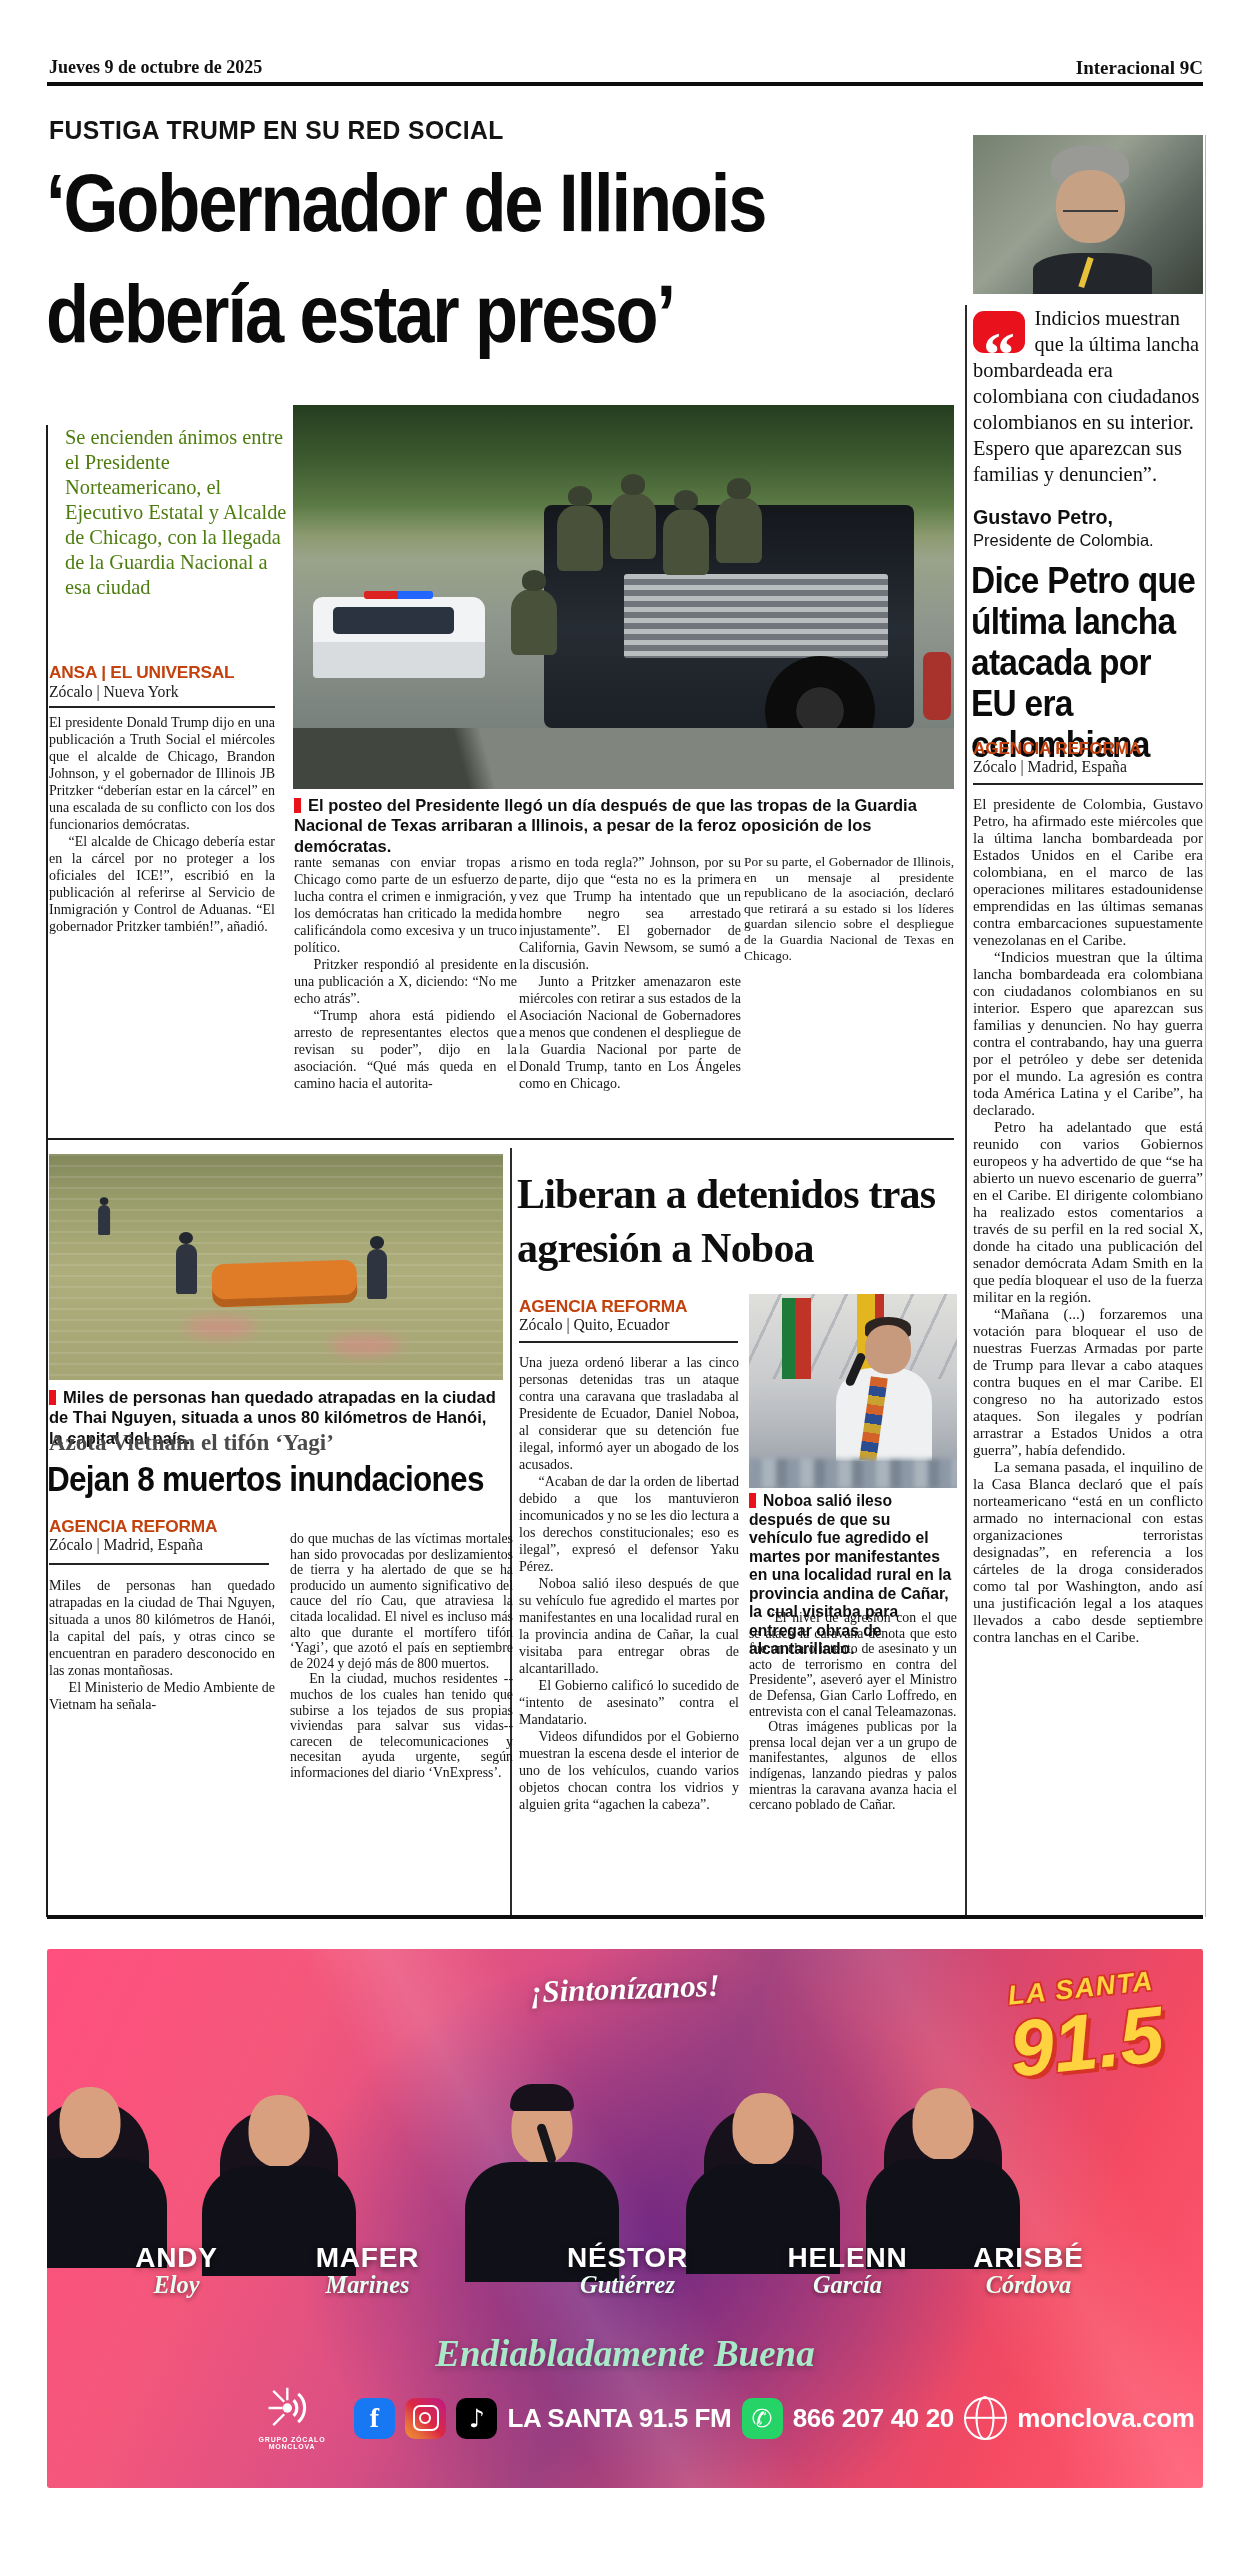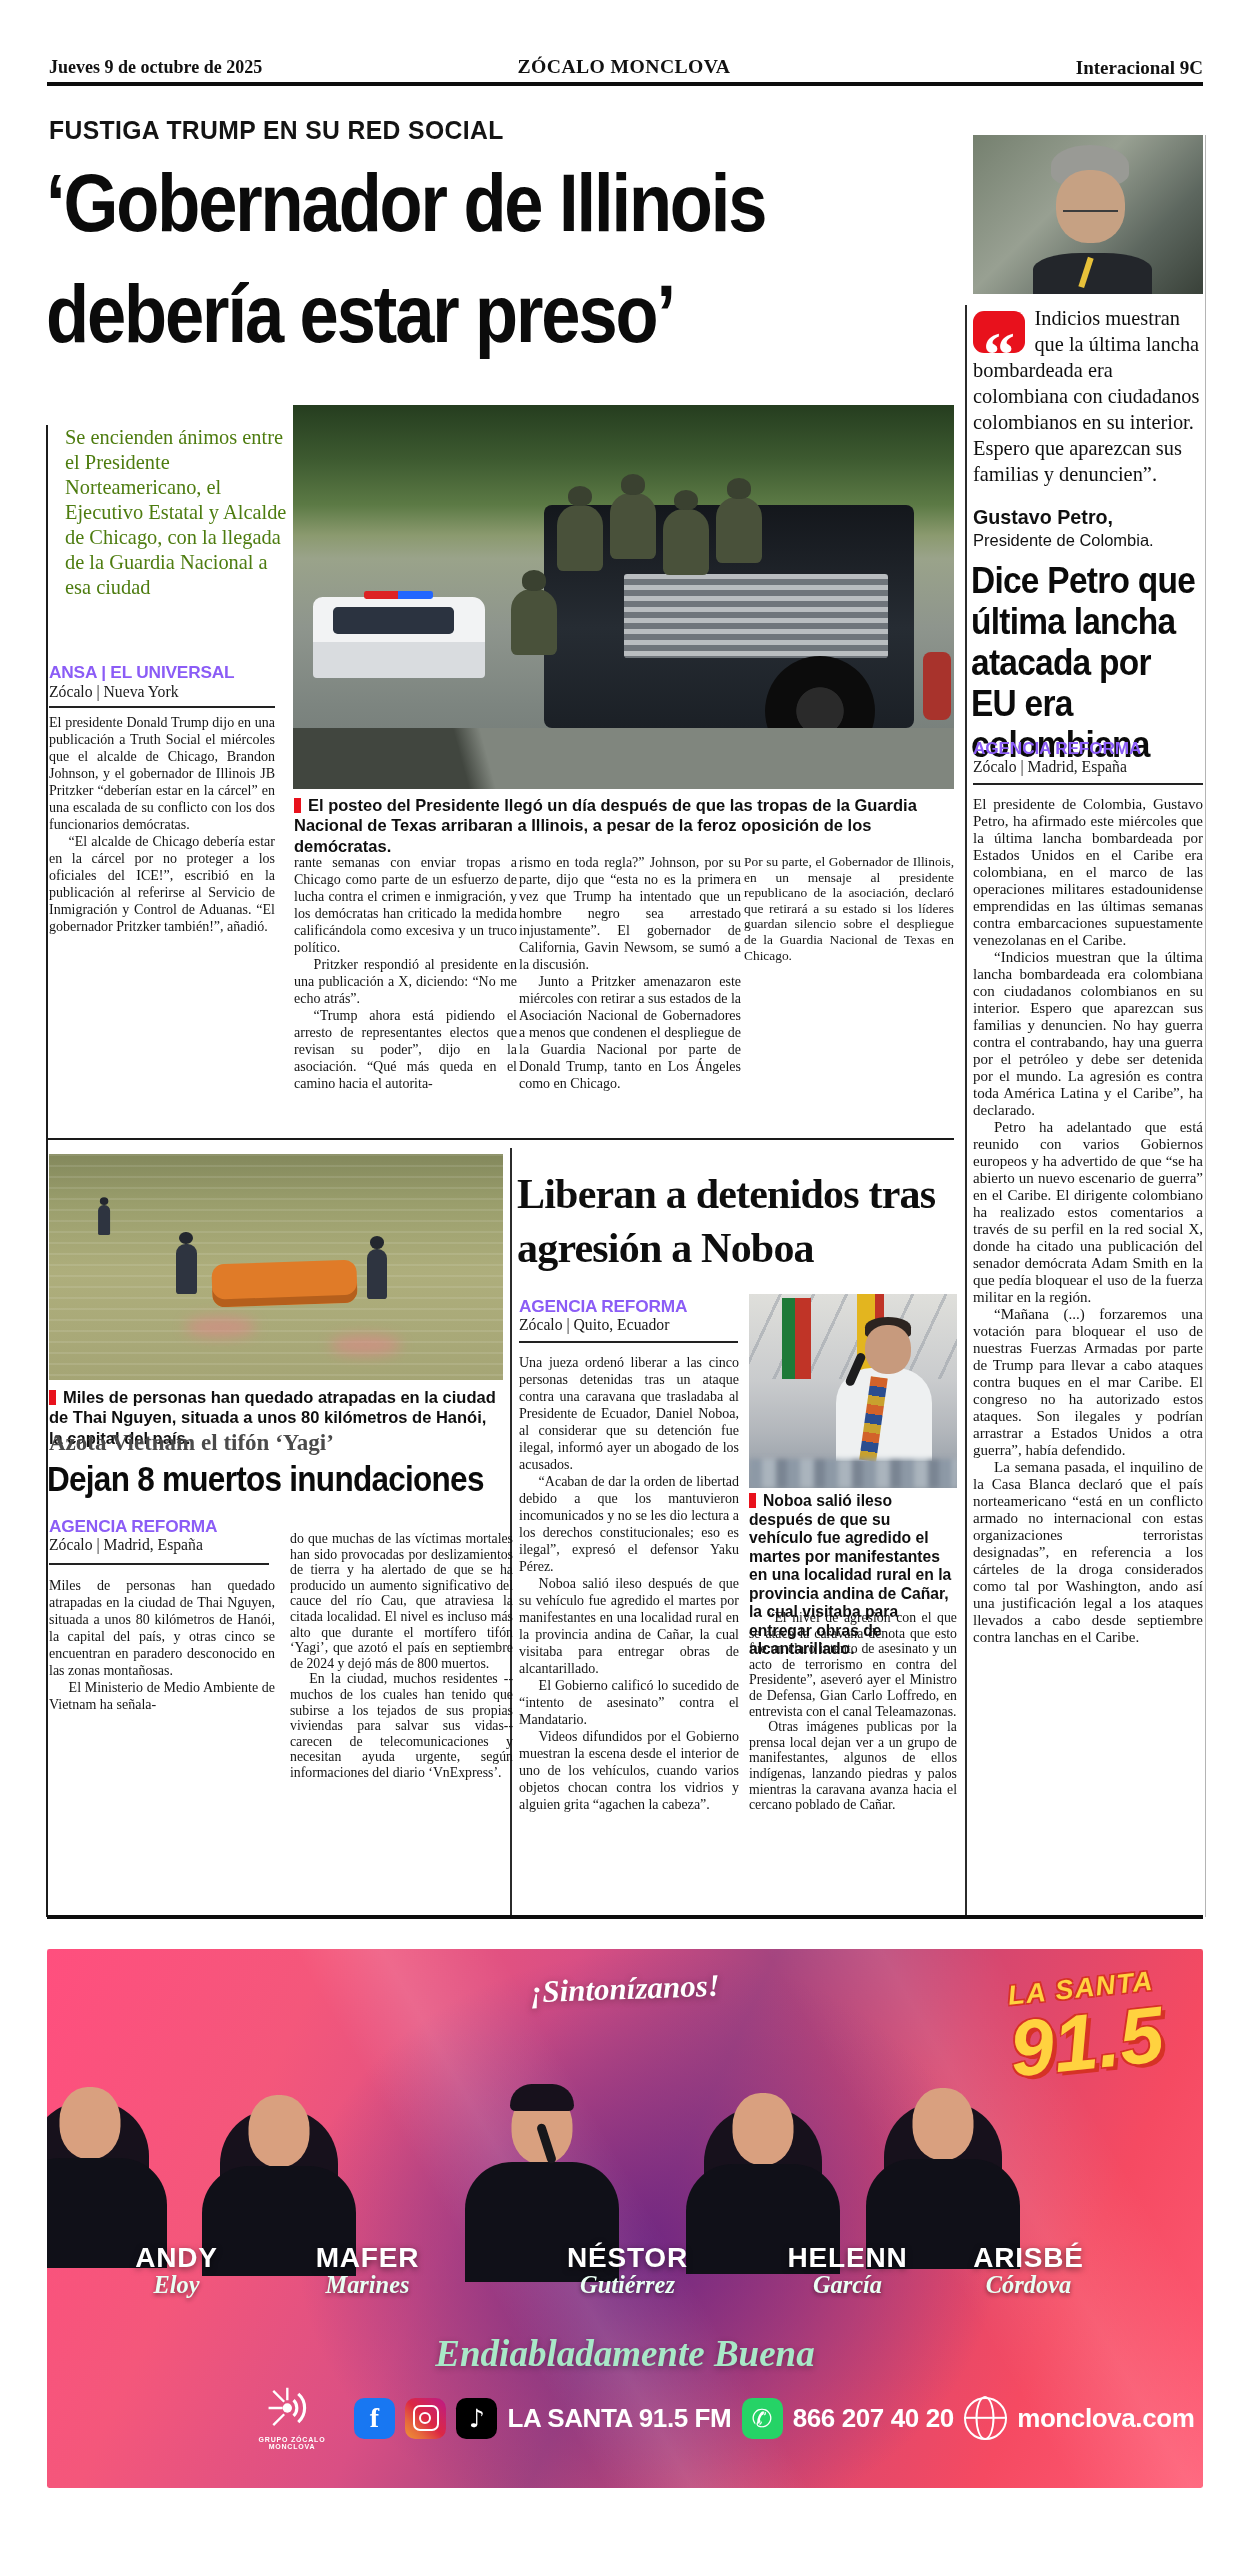--- a/index.html
+++ b/index.html
@@ -8,21 +8,21 @@
   
   #hdr-date{left:49px;top:57px;font:700 18px "Liberation Serif",serif}
   #hdr-masthead{left:0;right:0;top:55px;text-align:center;font:700 19.7px "Liberation Serif",serif;letter-spacing:0.4px}
   #hdr-section{right:45px;top:57px;font:700 19px "Liberation Serif",serif}
   .rule{position:absolute;background:#0d0d0d}
   #rule-top{left:47px;width:1156px;top:82px;height:3.9px}
   
   #trump-kicker{left:49px;top:115px;font:900 26px "Liberation Sans",sans-serif;letter-spacing:0.4px;color:#141414;transform:scaleX(.95);transform-origin:left top;white-space:nowrap}
   #trump-headline{left:46px;top:148px;width:1077px;font:900 81px/111px "Liberation Sans",sans-serif;letter-spacing:-2.4px;color:#0b0b0b;transform:scaleX(.87);transform-origin:left top}
   #trump-deck{left:65px;top:425px;width:231px;font:20.4px/25px "Liberation Serif",serif;color:#4d7c0f}
-  .byline{font:800 17.3px "Liberation Sans",sans-serif;color:#8b5cf6;letter-spacing:-0.2px}
+  .byline{font:800 17.3px "Liberation Sans",sans-serif;color:#c2410c;letter-spacing:-0.2px}
   .dateline{font:15.7px "Liberation Serif",serif;color:#1a1a1a}
   #trump-byline{left:49px;top:662px}
   #trump-dateline{left:49px;top:683px}
   #rule-trump{left:49px;width:226px;top:706px;height:1.6px;background:#222}
   .body{overflow:hidden}
   .body p{margin:0;text-align:justify;font:14px/17px "Liberation Serif",serif;color:#141414}
   .body p + p{text-indent:1.4em}
   #trump-col1{left:49px;top:714px;width:226px;height:422px}
   #trump-col2{left:294px;top:854px;width:223px;height:282px}
   #trump-col3{left:519px;top:854px;width:222px;height:282px}
@@ -139,21 +139,20 @@
   .globe{width:39px;height:39px;border:2.4px solid #fff;border-radius:50%;position:relative;flex:none}
   .globe:before{content:"";position:absolute;left:50%;top:-2.4px;bottom:-2.4px;width:19px;transform:translateX(-50%);border:2.4px solid #fff;border-radius:50%;box-sizing:border-box}
   .globe:after{content:"";position:absolute;left:-2.4px;right:-2.4px;top:50%;height:2.4px;background:#fff;transform:translateY(-50%)}
 </style>
 </head>
 <body>
 
 <div class="page">
 
   <div class="abs" id="hdr-date">Jueves 9 de octubre de 2025</div>
-  <div class="abs" id="hdr-masthead">ZÓCALO MONCLOVA</div>
   <div class="abs" id="hdr-section">Interacional 9C</div>
   <div class="rule" id="rule-top"></div>
 
   <div class="abs" id="trump-kicker">FUSTIGA TRUMP EN SU RED SOCIAL</div>
   <div class="abs" id="trump-headline">‘Gobernador de Illinois debería estar preso’</div>
   <div class="abs" id="trump-deck">Se encienden ánimos entre el Presidente Norteamericano, el Ejecutivo Estatal y Alcalde de Chicago, con la llegada de la Guardia Nacional a esa ciudad</div>
   <div class="abs byline" id="trump-byline">ANSA | EL UNIVERSAL</div>
   <div class="abs dateline" id="trump-dateline">Zócalo | Nueva York</div>
   <div class="rule" id="rule-trump"></div>
   <div class="abs body" id="trump-col1">

